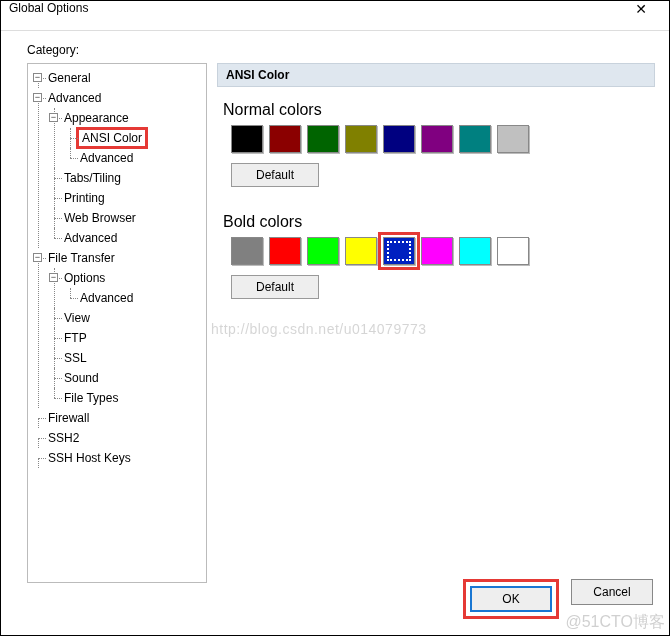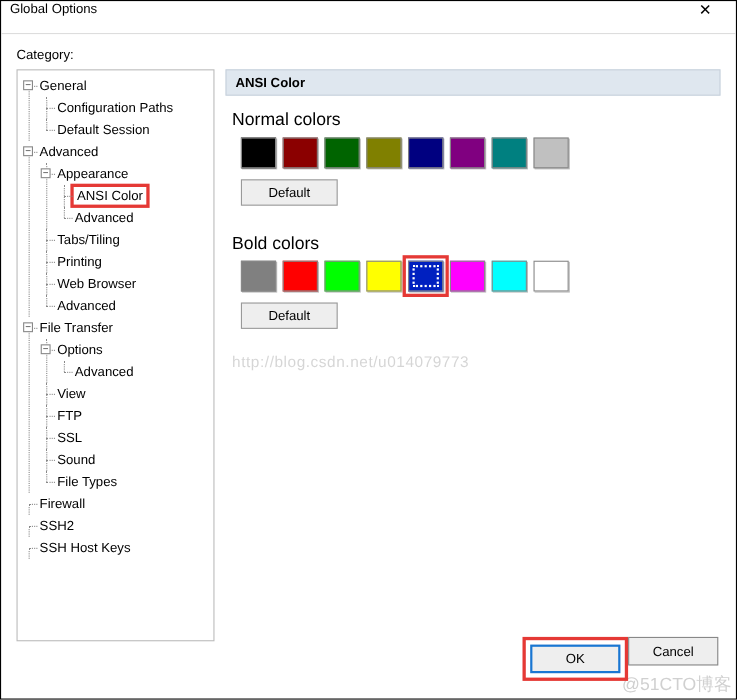--- a/index.html
+++ b/index.html
@@ -1,20 +1,20 @@
 <!DOCTYPE html>
 <html><head>
   <meta charset="utf-8">
   <style>
     * { box-sizing: border-box; font-family: "Segoe UI", Tahoma, sans-serif; font-size: 12px; }
     body { margin: 0; background: #fff; width: 670px; height: 636px; border: 1px solid #000; position: relative; }
     .titlebar { height: 30px; display: flex; align-items: flex-start; padding: 0 8px; border-bottom: 1px solid #ddd; }
     .titlebar .title { flex: 1; font-size: 12px; color: #000; }
     .titlebar .closex { width: 40px; text-align: center; font-size: 14px; cursor: default; }
-    .content { padding: 12px 14px 0 14px; }
+    .content { padding: 12px 14px 0 26px; }
     .cat-label { font-size: 12px; color: #000; margin-bottom: 6px; }
     .panes { display: flex; gap: 10px; }
     .tree-pane { width: 180px; height: 520px; border: 1px solid #bbb; background: #fff; overflow: hidden; padding: 4px 2px; }
     .tree ul { list-style: none; margin: 0; padding: 0 0 0 0; }
     .tree > ul { padding-left: 2px; }
     .tree li { position: relative; padding-left: 16px; line-height: 20px; white-space: nowrap; }
     .tree li::before { content: ""; position: absolute; left: 6px; top: 0; bottom: 0; border-left: 1px dotted #888; }
     .tree li::after { content: ""; position: absolute; left: 6px; top: 10px; width: 8px; border-top: 1px dotted #888; }
     .tree > ul > li::before { top: 10px; }
     .tree li:last-child::before { height: 10px; }
@@ -25,43 +25,39 @@
     .section-header { background: #dfe7ef; border: 1px solid #c8d2dc; padding: 4px 8px; font-weight: bold; font-size: 12px; }
     .groupbox { padding: 4px 6px 12px 6px; }
     .group-title { font-size: 16px; margin-bottom: 6px; }
     .swatch-row { display: flex; gap: 6px; margin-bottom: 10px; padding-left: 8px; }
     .swatch { width: 32px; height: 28px; border: 1px solid #888; box-shadow: 1px 1px 0 #bbb; cursor: pointer; position: relative; }
     .swatch-hl { outline: 3px solid #e53935; outline-offset: 2px; }
     .swatch .dotsel { position: absolute; inset: 3px; border: 2px dotted #fff; }
     .defbtn { width: 88px; height: 24px; border: 1px solid #999; background: #eee; cursor: pointer; margin-left: 8px; }
     .watermark { position: absolute; left: 210px; top: 320px; color: #999; font-size: 14px; opacity: 0.4; pointer-events: none; letter-spacing: 0.5px; }
     .wm2 { position: absolute; right: 4px; bottom: 2px; color: #aaa; font-size: 16px; opacity: 0.55; pointer-events: none; }
-    .buttons { position: absolute; right: 16px; bottom: 16px; display: flex; }
+    .buttons { position: absolute; right: 16px; bottom: 16px; display: flex; gap: 12px; }
     .pbtn { width: 82px; height: 26px; border: 1px solid #888; background: #eee; cursor: pointer; }
     .okwrap { border: 3px solid #e53935; padding: 4px; }
     .okwrap .pbtn { border: 2px solid #1976d2; }
   </style>
 </head>
 <body>
 
 <div class="titlebar">
   <span class="title">Global Options</span>
   <span class="closex">✕</span>
 </div>
 
 <div class="content">
   <div class="cat-label">Category:</div>
   <div class="panes">
     <div class="tree-pane tree">
       <ul>
         <li><span class="exp">−</span><span class="node-label">General</span>
-          <ul>
-            <li><span class="node-label">Configuration Paths</span></li>
-            <li><span class="node-label">Default Session</span></li>
-          </ul>
         </li>
         <li><span class="exp">−</span><span class="node-label">Advanced</span>
           <ul>
             <li><span class="exp">−</span><span class="node-label">Appearance</span>
               <ul>
                 <li><span class="node-label sel">ANSI Color</span></li>
                 <li><span class="node-label">Advanced</span></li>
               </ul>
             </li>
             <li><span class="node-label">Tabs/Tiling</span></li>

